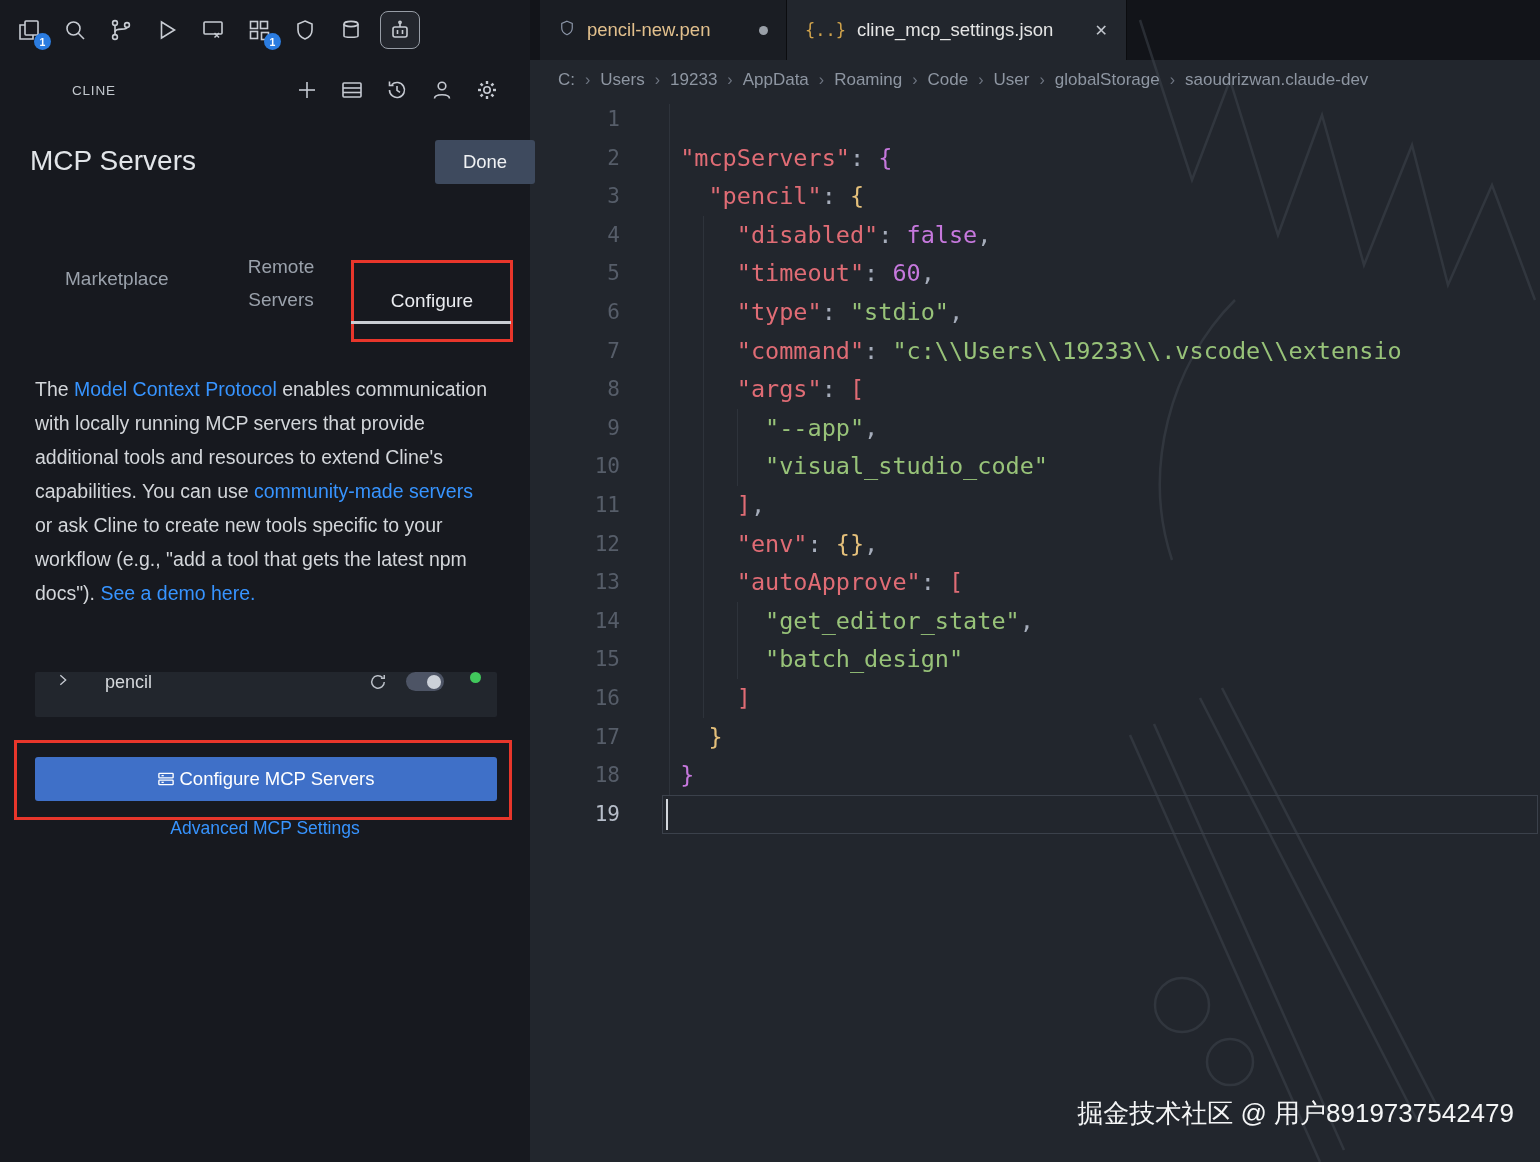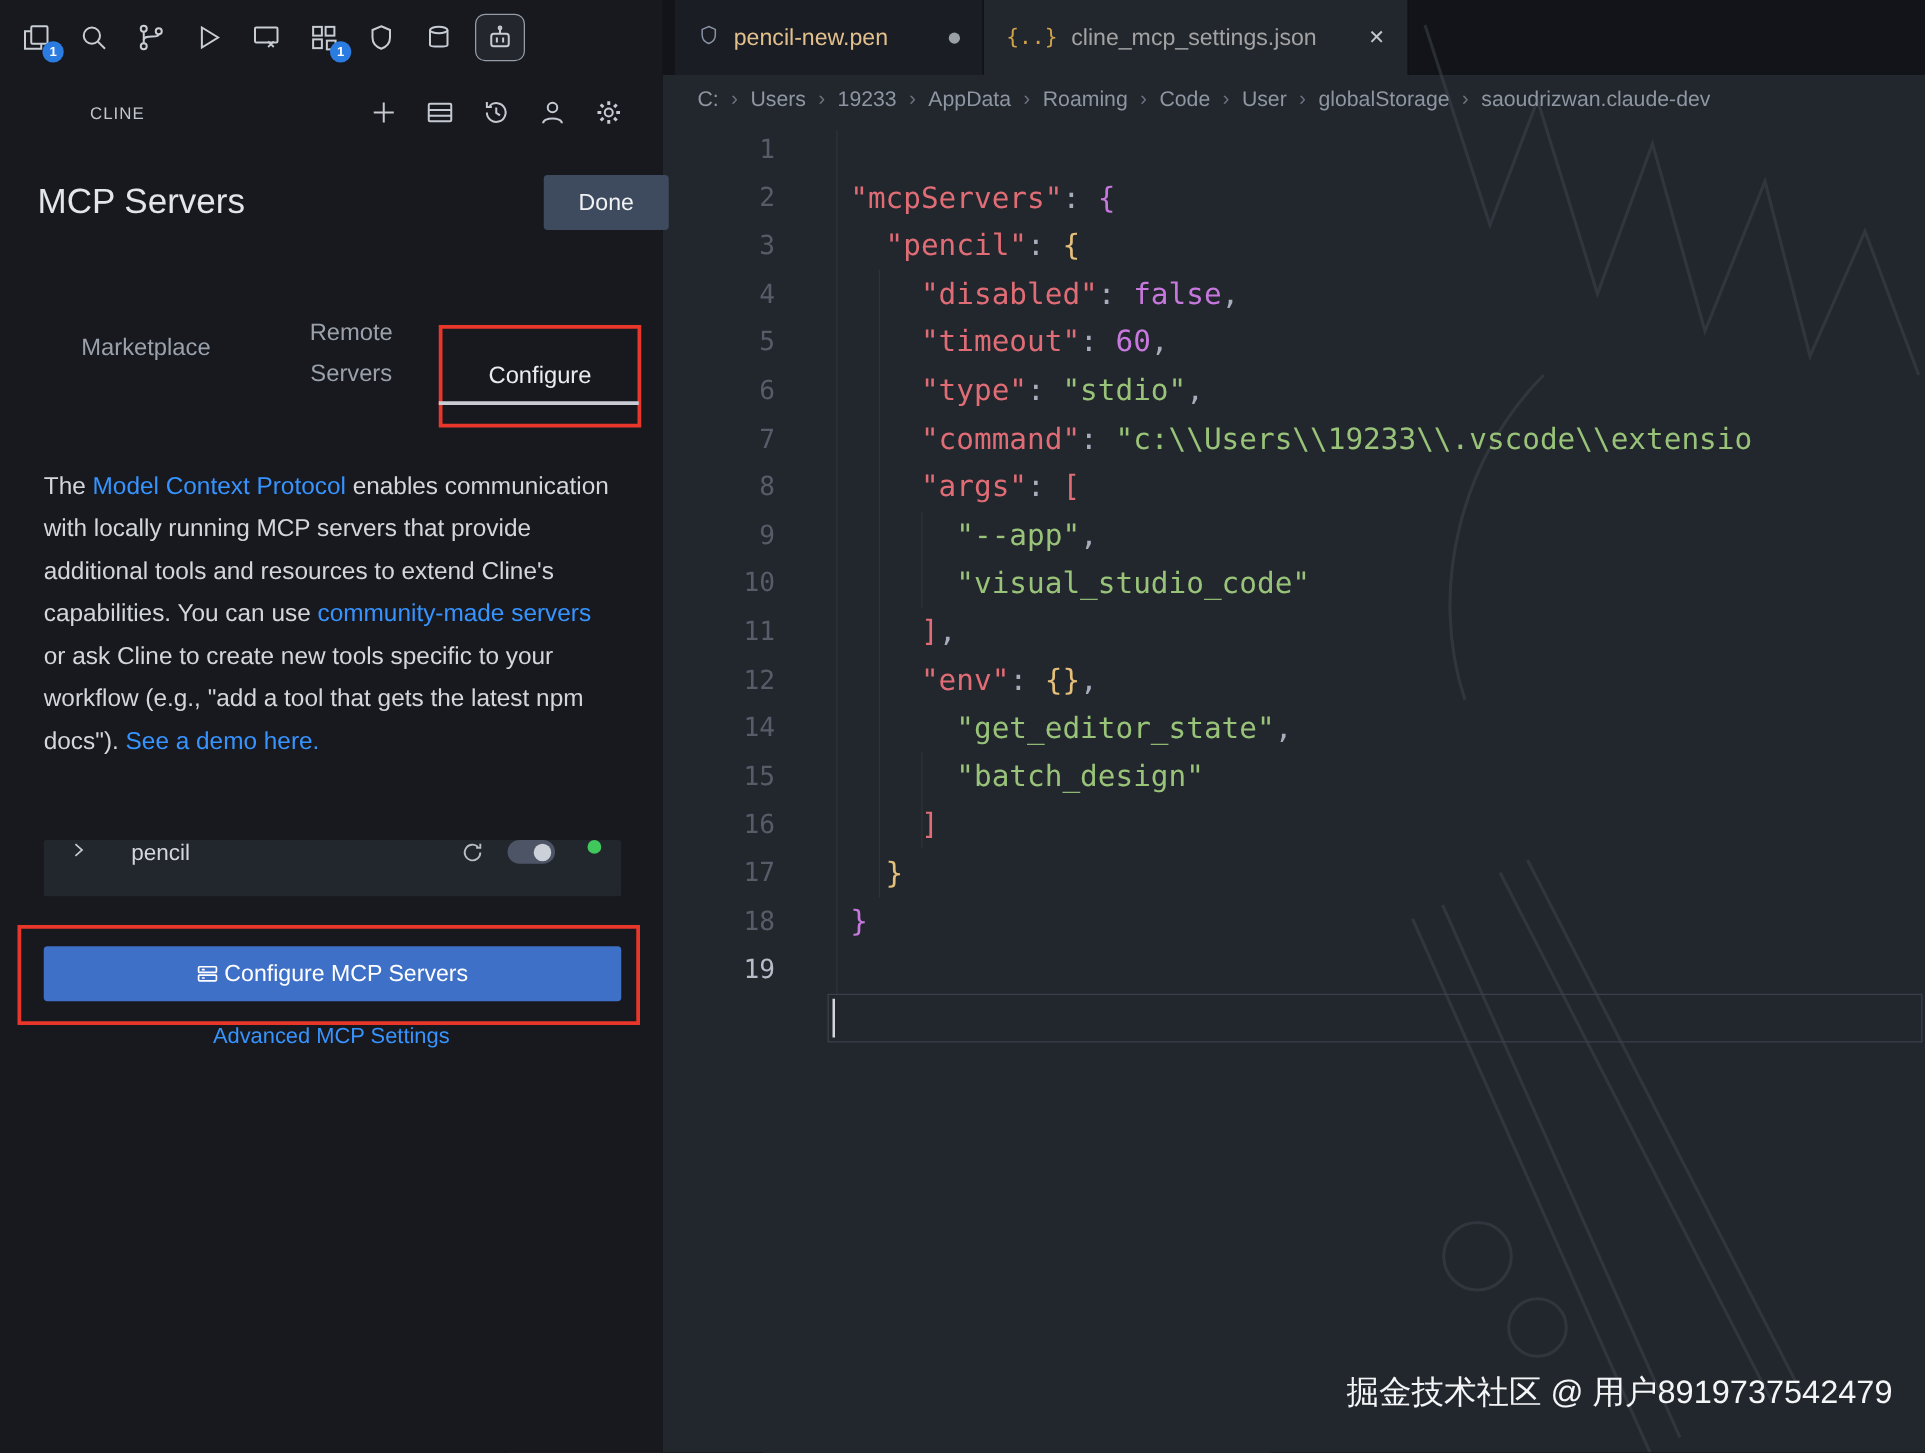--- a/index.html
+++ b/index.html
@@ -55,21 +55,21 @@
   .artwork path, .artwork circle { stroke:#40474f; fill:none; stroke-width:2.5; }
 
   .tabbar { position:absolute; left:0; top:0; width:1010px; height:60px; display:flex; z-index:2; }
   .tab-spacer { width:10px; }
   .etab { height:60px; display:flex; align-items:center; padding:0 18px; gap:11px; border-right:1px solid #0b0c0f; cursor:pointer; }
   .etab.inactive { width:247px; background:#1a1d23; }
   .etab.active { width:340px; background:#22262d; }
   .etab .file-icon svg { stroke:#8a94a6; fill:none; stroke-width:1.6; }
   .etab-label { font-size:18.5px; white-space:nowrap; }
   .etab-label.mod { color:var(--modified-tab); }
-  .etab.active .etab-label { color:#a3a3a3; }
+  .etab.active .etab-label { color:#e5e5e5; }
   .mod-dot { margin-left:auto; width:9px; height:9px; border-radius:50%; background:#9aa0a8; }
   .json-icon { font-family:"DejaVu Sans Mono",monospace; font-size:17px; color:#cfa24b; }
   .close-x { margin-left:auto; font-size:16px; color:#c2c6cd; cursor:pointer; }
 
   .breadcrumbs { position:absolute; left:0; top:60px; width:1010px; height:40px; display:flex; align-items:center; padding-left:28px; font-size:17px; color:#8e96a2; z-index:2; white-space:nowrap; overflow:hidden; }
   .bc-sep { margin:0 10px; color:#6d7480; font-size:16px; }
   .bc-item { cursor:pointer; }
 
   .code-area { position:absolute; left:0; top:100px; width:1010px; height:1062px; z-index:1; font-family:"DejaVu Sans Mono",monospace; }
   .code-row { height:38.6px; line-height:38.6px; display:flex; white-space:pre; font-size:23.5px; }
@@ -328,20 +328,21 @@
           <div class="code-row"><span class="ln">3</span><span class="code-text"><span class="tk-pn">   </span><span class="tk-key">"pencil"</span><span class="tk-pn">: </span><span class="tk-by">{</span></span></div>
           <div class="code-row"><span class="ln">4</span><span class="code-text"><span class="tk-pn">     </span><span class="tk-key">"disabled"</span><span class="tk-pn">: </span><span class="tk-kw">false</span><span class="tk-pn">,</span></span></div>
           <div class="code-row"><span class="ln">5</span><span class="code-text"><span class="tk-pn">     </span><span class="tk-key">"timeout"</span><span class="tk-pn">: </span><span class="tk-num">60</span><span class="tk-pn">,</span></span></div>
           <div class="code-row"><span class="ln">6</span><span class="code-text"><span class="tk-pn">     </span><span class="tk-key">"type"</span><span class="tk-pn">: </span><span class="tk-str">"stdio"</span><span class="tk-pn">,</span></span></div>
           <div class="code-row"><span class="ln">7</span><span class="code-text"><span class="tk-pn">     </span><span class="tk-key">"command"</span><span class="tk-pn">: </span><span class="tk-str">"c:\\Users\\19233\\.vscode\\extensio</span></span></div>
           <div class="code-row"><span class="ln">8</span><span class="code-text"><span class="tk-pn">     </span><span class="tk-key">"args"</span><span class="tk-pn">: </span><span class="tk-br">[</span></span></div>
           <div class="code-row"><span class="ln">9</span><span class="code-text"><span class="tk-pn">       </span><span class="tk-str">"--app"</span><span class="tk-pn">,</span></span></div>
           <div class="code-row"><span class="ln">10</span><span class="code-text"><span class="tk-pn">       </span><span class="tk-str">"visual_studio_code"</span></span></div>
           <div class="code-row"><span class="ln">11</span><span class="code-text"><span class="tk-pn">     </span><span class="tk-br">]</span><span class="tk-pn">,</span></span></div>
           <div class="code-row"><span class="ln">12</span><span class="code-text"><span class="tk-pn">     </span><span class="tk-key">"env"</span><span class="tk-pn">: </span><span class="tk-by">{}</span><span class="tk-pn">,</span></span></div>
+          <div class="code-row"><span class="ln">13</span><span class="code-text"><span class="tk-pn">     </span><span class="tk-key">"autoApprove"</span><span class="tk-pn">: </span><span class="tk-br">[</span></span></div>
           <div class="code-row"><span class="ln">14</span><span class="code-text"><span class="tk-pn">       </span><span class="tk-str">"get_editor_state"</span><span class="tk-pn">,</span></span></div>
           <div class="code-row"><span class="ln">15</span><span class="code-text"><span class="tk-pn">       </span><span class="tk-str">"batch_design"</span></span></div>
           <div class="code-row"><span class="ln">16</span><span class="code-text"><span class="tk-pn">     </span><span class="tk-br">]</span></span></div>
           <div class="code-row"><span class="ln">17</span><span class="code-text"><span class="tk-pn">   </span><span class="tk-by">}</span></span></div>
           <div class="code-row"><span class="ln">18</span><span class="code-text"><span class="tk-pn"> </span><span class="tk-bm">}</span></span></div>
           <div class="code-row"><span class="ln ln-active">19</span><span class="code-text"></span></div>
         </div>
     </div>
 
     <div class="watermark">掘金技术社区 @ 用户8919737542479</div>

